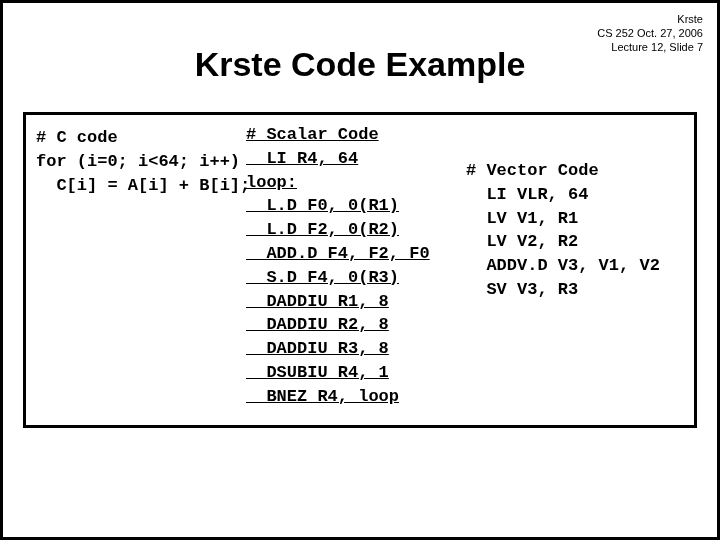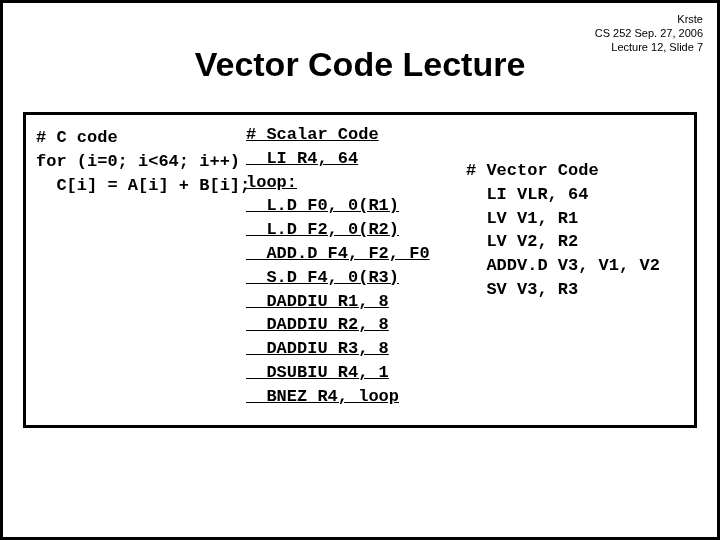--- a/index.html
+++ b/index.html
@@ -40,25 +40,25 @@
   }
   .col1 { width: 210px; padding-top: 3px; }
   .col2 { width: 220px; text-decoration: underline; }
   .col3 { flex: 1; margin-top: 36px; }
 </style>
 </head>
 <body>
 
 <div class="header-right">
   <div>Krste</div>
-  <div>CS 252 Sep. 27, 2006</div>
+  <div>CS 252 Oct. 27, 2006</div>
   <div>Lecture 12, Slide 7</div>
 </div>
 
-<h1 class="title">Vector Code Lecture</h1>
+<h1 class="title">Krste Code Example</h1>
 
 <div class="code-box">
   <div class="col1"># C code
 for (i=0; i&lt;64; i++)
   C[i] = A[i] + B[i];</div>
   <div class="col2"># Scalar Code
   LI R4, 64
 loop:
   L.D F0, 0(R1)
   L.D F2, 0(R2)

